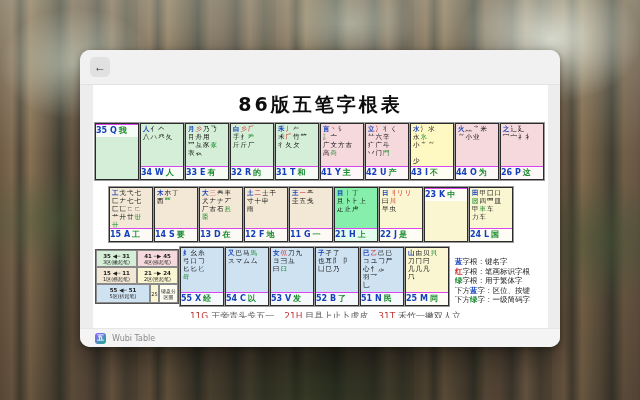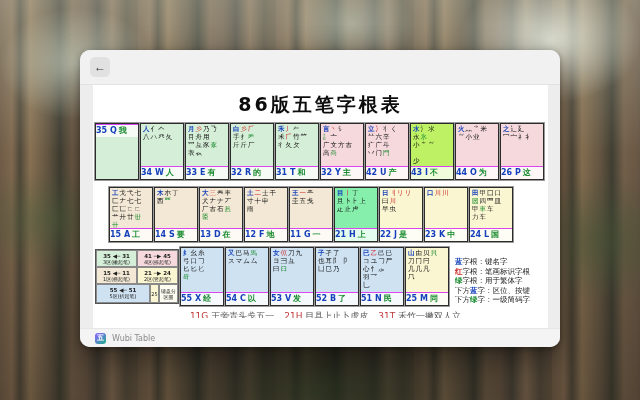--- a/index.html
+++ b/index.html
@@ -163,32 +163,32 @@
             </div>
             <div class="cell-label"><span class="lbl-code">31 T</span><span class="lbl-simple">和</span></div>
           </div>
           <div class="cell" style="background: rgb(246, 217, 221);">
             <div class="cell-lines">
               <div class="cell-line"><span style="color: rgb(20, 64, 187); font-weight: bold;">言</span><span style="color: rgb(204, 31, 31);">丶</span><span style="color: rgb(16, 16, 16);">讠</span></div>
               <div class="cell-line"><span style="color: rgb(22, 138, 44);">訁</span><span style="color: rgb(16, 16, 16);">亠</span><span style="color: rgb(16, 16, 16);">𠂛</span></div>
               <div class="cell-line"><span style="color: rgb(16, 16, 16);">广</span><span style="color: rgb(16, 16, 16);">文</span><span style="color: rgb(16, 16, 16);">方</span><span style="color: rgb(16, 16, 16);">古</span></div>
               <div class="cell-line"><span style="color: rgb(16, 16, 16);">高</span><span style="color: rgb(22, 138, 44);">咼</span></div>
             </div>
-            <div class="cell-label"><span class="lbl-code">32 Y</span><span class="lbl-simple">主</span></div>
+            <div class="cell-label"><span class="lbl-code">41 Y</span><span class="lbl-simple">主</span></div>
           </div>
           <div class="cell" style="background: rgb(246, 217, 221);">
             <div class="cell-lines">
               <div class="cell-line"><span style="color: rgb(20, 64, 187); font-weight: bold;">立</span><span style="color: rgb(204, 31, 31);">冫</span><span style="color: rgb(16, 16, 16);">丬</span><span style="color: rgb(16, 16, 16);">く</span></div>
               <div class="cell-line"><span style="color: rgb(16, 16, 16);">䒑</span><span style="color: rgb(16, 16, 16);">六</span><span style="color: rgb(16, 16, 16);">辛</span></div>
               <div class="cell-line"><span style="color: rgb(16, 16, 16);">疒</span><span style="color: rgb(16, 16, 16);">广</span><span style="color: rgb(16, 16, 16);">斗</span></div>
               <div class="cell-line"><span style="color: rgb(16, 16, 16);">丷</span><span style="color: rgb(16, 16, 16);">门</span><span style="color: rgb(22, 138, 44);">門</span></div>
             </div>
             <div class="cell-label"><span class="lbl-code">42 U</span><span class="lbl-simple">产</span></div>
           </div>
-          <div class="cell" style="background: #bef264;">
+          <div class="cell" style="background: #fef9c3;">
             <div class="cell-lines">
               <div class="cell-line"><span style="color: rgb(20, 64, 187); font-weight: bold;">水</span><span style="color: rgb(16, 16, 16);">氵</span><span style="color: rgb(16, 16, 16);">氺</span></div>
               <div class="cell-line"><span style="color: rgb(16, 16, 16);">永</span><span style="color: rgb(22, 138, 44);">氷</span></div>
               <div class="cell-line"><span style="color: rgb(16, 16, 16);">小</span><span style="color: rgb(16, 16, 16);">⺌</span><span style="color: rgb(16, 16, 16);">⺍</span></div>
               <div class="cell-line"><span style="color: rgb(16, 16, 16);">𡭔</span><span style="color: rgb(204, 31, 31);">巛</span></div>
               <div class="cell-line"><span style="color: rgb(16, 16, 16);">少</span></div>
             </div>
             <div class="cell-label"><span class="lbl-code">43 I</span><span class="lbl-simple">不</span></div>
           </div>
           <div class="cell" style="background: rgb(246, 217, 221);">
@@ -258,23 +258,20 @@
           </div>
           <div class="cell" style="background: rgb(251, 246, 210);">
             <div class="cell-lines">
               <div class="cell-line"><span style="color: rgb(20, 64, 187); font-weight: bold;">日</span><span style="color: rgb(204, 31, 31);">刂</span><span style="color: rgb(204, 31, 31);">リ</span><span style="color: rgb(204, 31, 31);">リ</span></div>
               <div class="cell-line"><span style="color: rgb(16, 16, 16);">曰</span><span style="color: rgb(204, 31, 31);">川</span></div>
               <div class="cell-line"><span style="color: rgb(16, 16, 16);">早</span><span style="color: rgb(16, 16, 16);">虫</span></div>
             </div>
             <div class="cell-label"><span class="lbl-code">22 J</span><span class="lbl-simple">是</span></div>
           </div>
           <div class="cell" style="background: rgb(251, 246, 210);">
-            <div class="cell-lines">
-              <div class="cell-line"><span style="color: rgb(20, 64, 187); font-weight: bold;">口</span><span style="color: rgb(204, 31, 31);">川</span><span style="color: rgb(204, 31, 31);">川</span></div>
-            </div>
             <div class="cell-label"><span class="lbl-code">23 K</span><span class="lbl-simple">中</span></div>
           </div>
           <div class="cell" style="background: rgb(251, 246, 210);">
             <div class="cell-lines">
               <div class="cell-line"><span style="color: rgb(20, 64, 187); font-weight: bold;">田</span><span style="color: rgb(16, 16, 16);">甲</span><span style="color: rgb(16, 16, 16);">囗</span><span style="color: rgb(16, 16, 16);">口</span></div>
               <div class="cell-line"><span style="color: rgb(22, 138, 44);">囻</span><span style="color: rgb(16, 16, 16);">四</span><span style="color: rgb(16, 16, 16);">罒</span><span style="color: rgb(16, 16, 16);">皿</span></div>
               <div class="cell-line"><span style="color: rgb(16, 16, 16);">甲</span><span style="color: rgb(22, 138, 44);">車</span><span style="color: rgb(16, 16, 16);">车</span></div>
               <div class="cell-line"><span style="color: rgb(16, 16, 16);">力</span><span style="color: rgb(16, 16, 16);">车</span></div>
             </div>
             <div class="cell-label"><span class="lbl-code">24 L</span><span class="lbl-simple">国</span></div>

